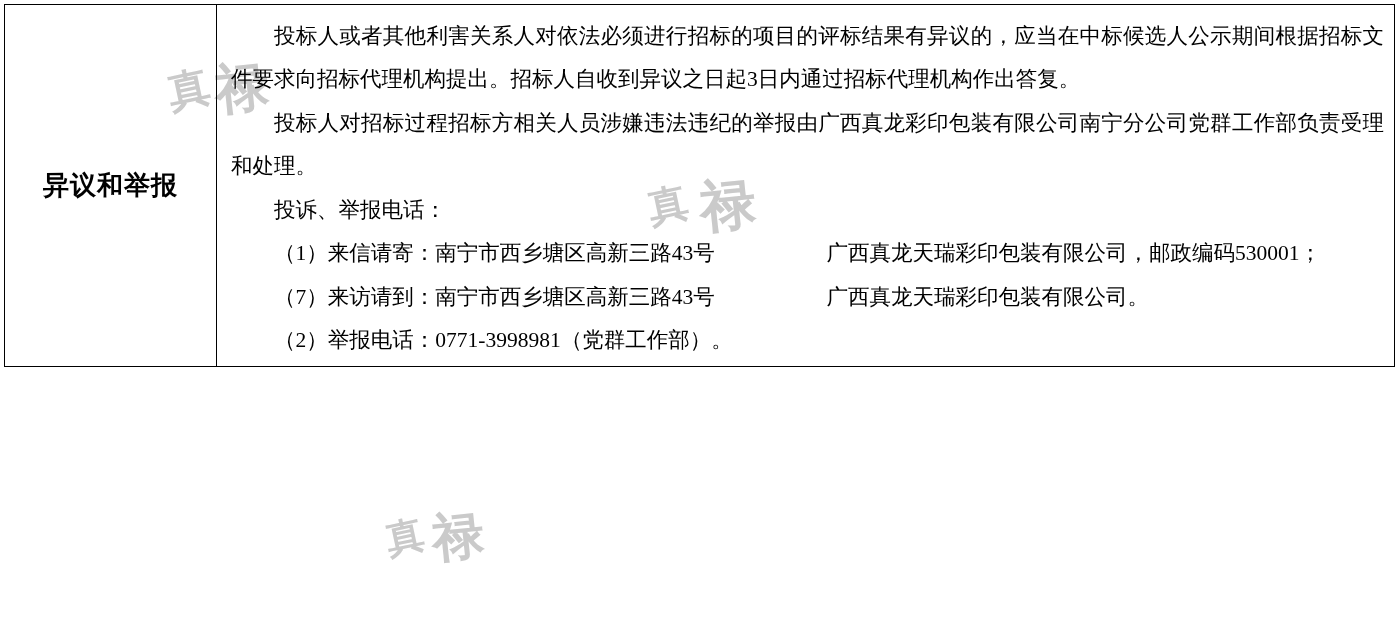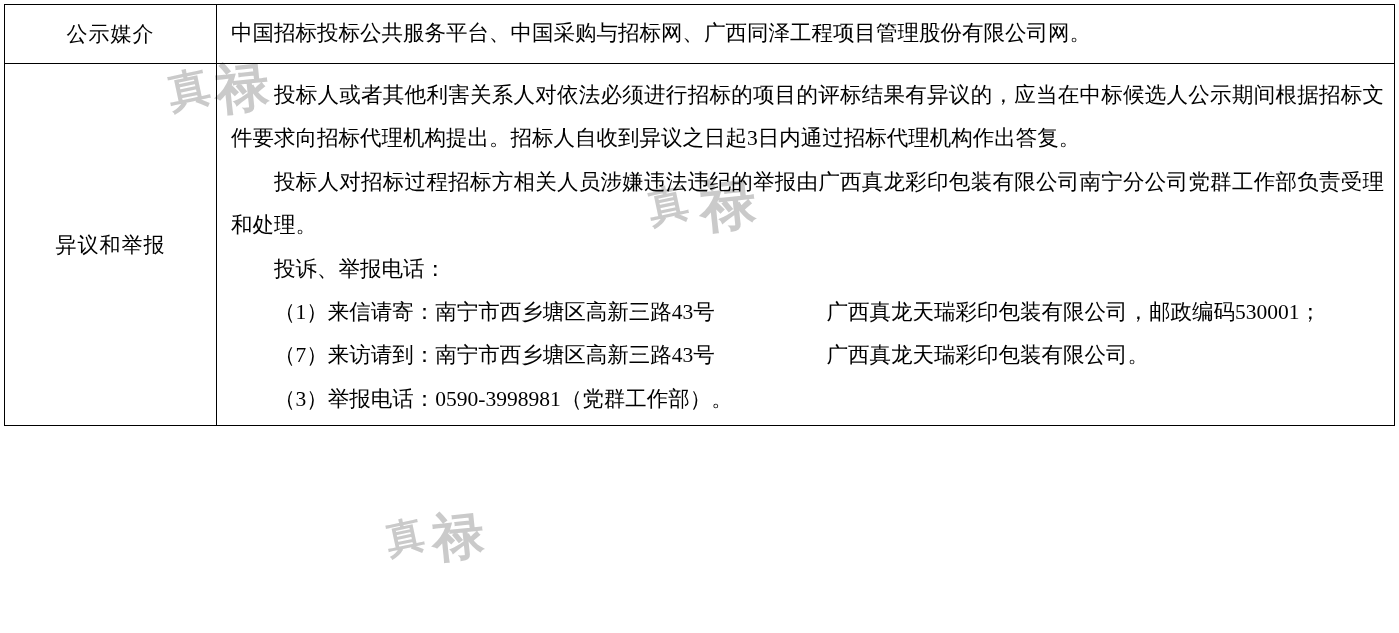--- a/index.html
+++ b/index.html
@@ -42,21 +42,22 @@
     line-height: 1.95;
   }
 
   .row-media .content-cell {
     font-size: 21.5px;
     padding-top: 8px;
     padding-bottom: 8px;
   }
 
   .row-objection .label-cell {
-    font-size: 21px;
+    font-size: 26px;
+    font-weight: bold;
   }
   .row-objection .content-cell {
     padding-top: 10px;
     padding-bottom: 4px;
     line-height: 2.02;
     font-size: 21.5px;
     text-align: justify;
   }
   .para {
     margin: 0;
@@ -97,31 +98,25 @@
 <div class="watermark wm4">禄</div>
 <div class="watermark wm5">真</div>
 <div class="watermark wm6">禄</div>
 
 <table class="doc-table">
   <colgroup>
     <col style="width:212px">
     <col>
   </colgroup>
   <tbody>
-    <tr class="row-media">
-      <td class="label-cell">公示媒介</td>
-      <td class="content-cell">
-        <p class="para no-indent">中国招标投标公共服务平台、中国采购与招标网、广西同泽工程项目管理股份有限公司网。</p>
-      </td>
-    </tr>
     <tr class="row-objection">
       <td class="label-cell">异议和举报</td>
       <td class="content-cell">
         <p class="para">投标人或者其他利害关系人对依法必须进行招标的项目的评标结果有异议的，应当在中标候选人公示期间根据招标文件要求向招标代理机构提出。招标人自收到异议之日起3日内通过招标代理机构作出答复。</p>
         <p class="para">投标人对招标过程招标方相关人员涉嫌违法违纪的举报由广西真龙彩印包装有限公司南宁分公司党群工作部负责受理和处理。</p>
         <p class="para">投诉、举报电话：</p>
         <p class="para"><span>（1）来信请寄：南宁市西乡塘区高新三路43号</span><span class="gap"></span><span>广西真龙天瑞彩印包装有限公司，邮政编码530001；</span></p>
         <p class="para"><span>（7）来访请到：南宁市西乡塘区高新三路43号</span><span class="gap"></span><span>广西真龙天瑞彩印包装有限公司。</span></p>
-        <p class="para">（3）举报电话：0590-3998981（党群工作部）。</p>
+        <p class="para">（2）举报电话：0771-3998981（党群工作部）。</p>
       </td>
     </tr>
   </tbody>
 </table>
 
 </body></html>

